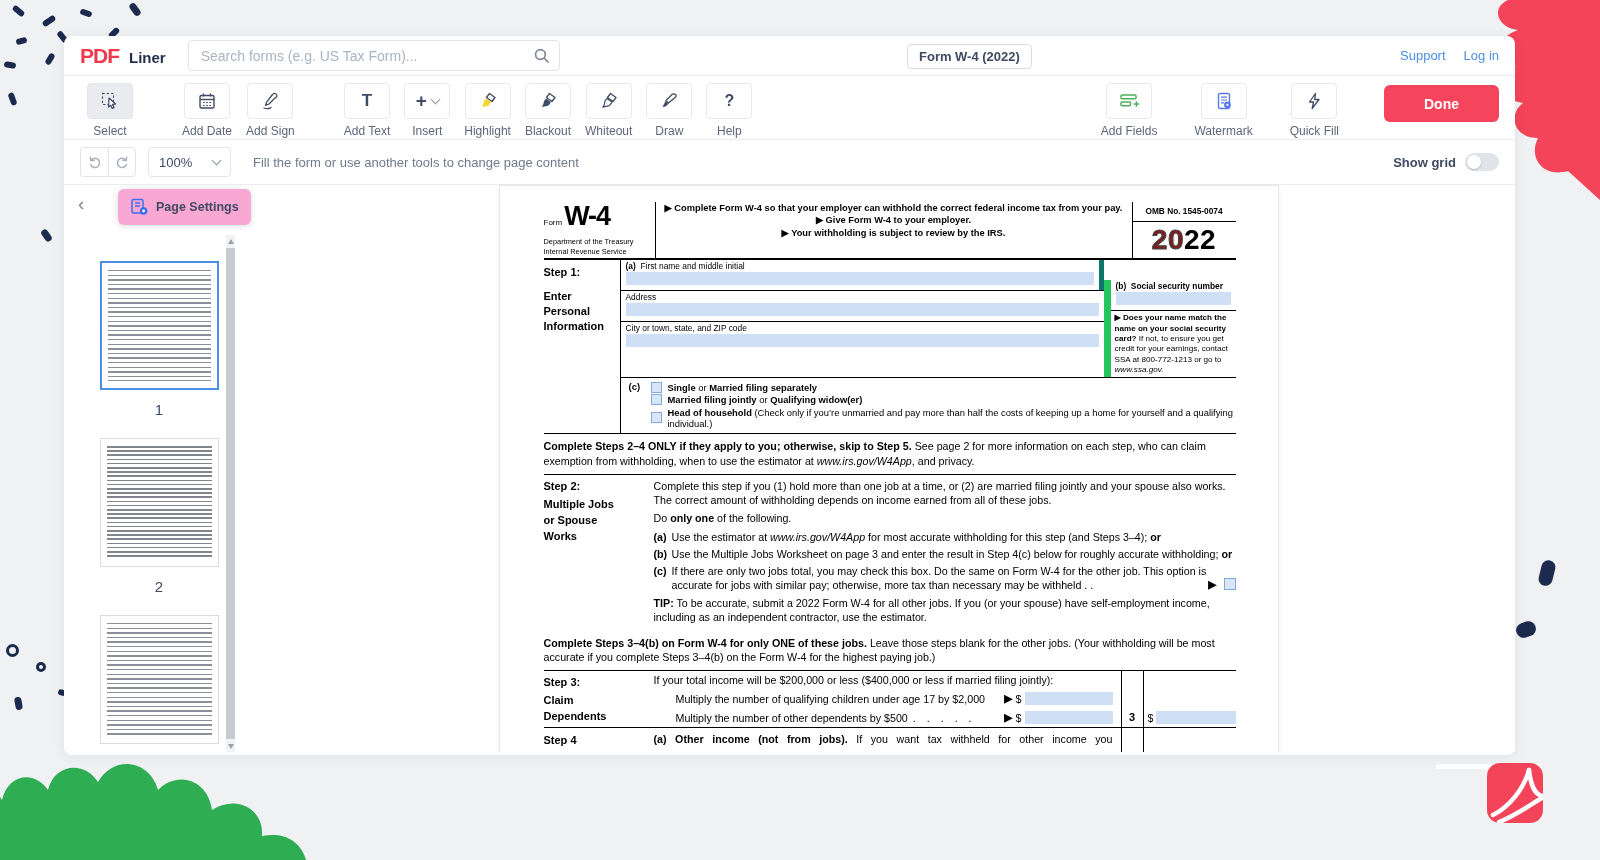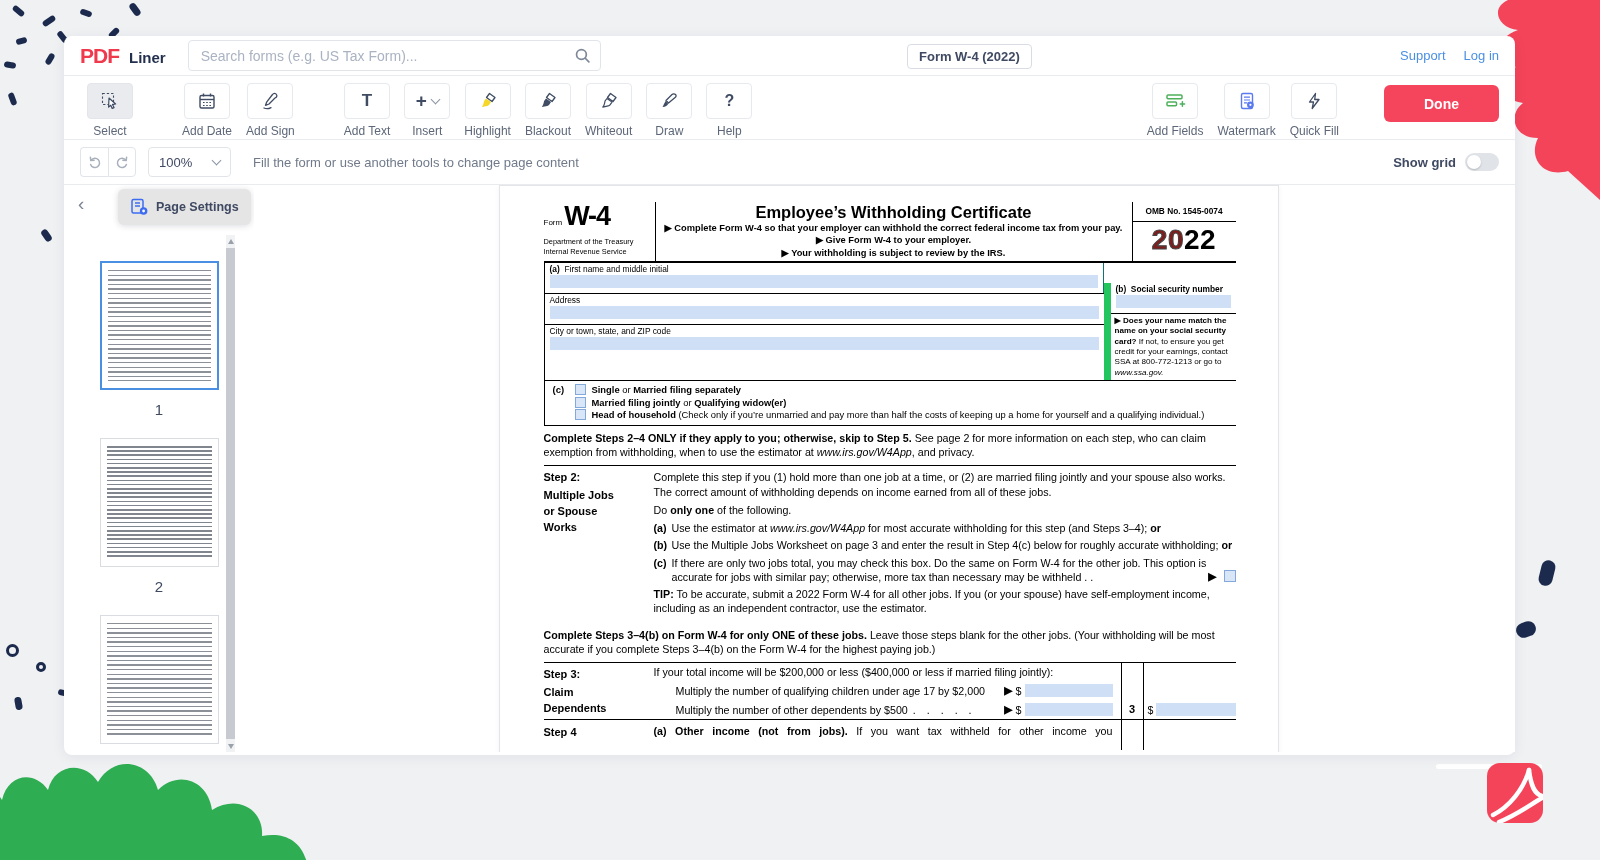--- a/index.html
+++ b/index.html
@@ -16,21 +16,21 @@
   
   .app {
     position:absolute; left:64px; top:36px; width:1451px; height:719px;
     background:#fff; border-radius:8px; box-shadow:0 2px 14px rgba(25,35,60,.07);
   }
   
   .app-header { height:40px; border-bottom:1px solid #e9ebee; display:flex; align-items:center; padding:0 16px; position:relative; }
   .logo { display:flex; align-items:baseline; margin-right:22px; cursor:pointer; }
   .logo-pdf { color:#f0394d; font-weight:bold; font-size:21px; letter-spacing:-1px; }
   .logo-liner { color:#22304e; font-weight:bold; font-size:15px; margin-left:10px; }
-  .search-wrap { position:relative; width:413px; }
+  .search-wrap { position:relative; width:372px; }
   .search-input {
     width:100%; height:31px; border:1px solid #e1e5ea; border-radius:4px; padding:0 34px 0 12px;
     font-size:14px; color:#3f4962; font-family:"Liberation Sans",sans-serif; background:#fff; outline:none;
   }
   .search-input::placeholder { color:#aab3c2; }
   .search-icon { position:absolute; right:10px; top:7px; }
   .form-badge {
     position:absolute; left:843px; top:8px; border:1px solid #d9dde3; border-radius:4px;
     padding:4px 11px; font-size:13px; font-weight:bold; color:#3f4962; background:#fff;
   }
@@ -43,21 +43,21 @@
     min-width:46px; height:36px; border:1px solid #e6e9ed; border-radius:4px; background:#fff;
     display:flex; align-items:center; justify-content:center; padding:0 6px;
   }
   .tool.selected .tool-icon { background:#e9ebef; border-color:#e3e5ea; }
   .tool-label { font-size:12px; color:#5d6779; margin-top:5px; white-space:nowrap; }
   .gap-left { margin-left:42px; }
   .icon-T { font-size:17px; font-weight:bold; color:#3f4c63; }
   .icon-q { font-size:16px; font-weight:bold; color:#3f4c63; }
   .icon-plus { font-size:19px; color:#3f4c63; font-weight:bold; margin-right:5px; }
   .chev { width:7px; height:7px; border-right:1.6px solid #8b94a4; border-bottom:1.6px solid #8b94a4; transform:rotate(45deg); margin-top:-4px; }
-  .right-tools { margin-left:auto; display:flex; }
+  .right-tools { margin-left:auto; display:flex;gap:23px; }
   .done-btn {
     margin-left:38px; margin-top:2px; width:115px; height:37px; background:#f4455c; color:#fff;
     font-size:14px; font-weight:bold; border:none; border-radius:6px; display:flex; align-items:center; justify-content:center; cursor:pointer;
     font-family:"Liberation Sans",sans-serif;
   }
   
   .subbar { height:45px; border-bottom:1px solid #e9ebee; display:flex; align-items:center; padding:0 16px; }
   .undo-group { display:flex; }
   .ur-btn { width:28px; height:30px; border:1px solid #e1e5ea; background:#fff; display:flex; align-items:center; justify-content:center; cursor:pointer; }
   .ur-btn:first-child { border-radius:4px 0 0 4px; border-right:none; }
@@ -71,21 +71,21 @@
   .grid-wrap { margin-left:auto; display:flex; align-items:center; gap:9px; }
   .grid-label { font-size:13px; font-weight:bold; color:#3f4962; }
   .toggle { width:34px; height:18px; border-radius:9px; background:#e0e4e9; position:relative; cursor:pointer; }
   .toggle .knob { position:absolute; left:2px; top:2px; width:14px; height:14px; border-radius:50%; background:#fff; box-shadow:0 1px 2px rgba(0,0,0,.2); }
   
   .content { position:relative; height:567px; display:flex; }
   .sidebar { width:190px; position:relative; }
   .side-top { position:relative; height:44px; }
   .collapse { position:absolute; left:14px; top:8px; font-size:19px; color:#7a8494; cursor:pointer; line-height:22px; }
   .ps-card {
-    position:absolute; left:54px; top:4px; height:36px; background:#e5e5e5; border-radius:6px;
+    position:absolute; left:54px; top:4px; height:36px; background:#f9a8d4; border-radius:6px;
     box-shadow:0 1px 6px rgba(30,40,70,.16); display:flex; align-items:center; gap:7px; padding:0 12px; cursor:pointer;
   }
   .ps-label { font-size:12.5px; font-weight:bold; color:#3f4962; white-space:nowrap; }
   .thumbs { margin-top:32px; }
   .thumb { width:119px; height:129px; margin:0 auto; background:#fff; border:1px solid #d9dce1; position:relative; overflow:hidden; cursor:pointer; }
   .thumb.selected { border:2px solid #4a90e2; }
   .thumb-fill { position:absolute; inset:7px 6px; background:repeating-linear-gradient(to bottom, rgba(45,52,66,.55) 0 1.4px, transparent 1.4px 4.6px); }
   .thumb-fill.dense { background:repeating-linear-gradient(to bottom, rgba(45,52,66,.6) 0 1.6px, transparent 1.6px 4.2px); }
   .thumb-num { text-align:center; font-size:15px; color:#3f4962; margin:11px 0 20px; }
   .side-scroll { position:absolute; right:19px; top:50px; bottom:0; width:9px; background:#f1f2f4; }
@@ -116,21 +116,21 @@
   
   .s1 { display:flex; border-bottom:1px solid #000; }
   .s1-lab { width:76px; padding-top:5px; font-size:11px; font-weight:bold; line-height:1.35; }
   .s1-lab .t1 { margin-bottom:9px; }
   .s1-main { flex:1; border-left:1px solid #000; }
   .s1-top { display:flex; }
   .s1-fields { flex:1; }
   .frow { border-bottom:1px solid #000; }
   .names { display:flex; height:31px; }
   .cell { padding:1px 5px 0; }
-  .cell-fn { flex:1.08; border-right:1px solid #0f766e; }
+  .cell-fn { flex:1.08; border-right:5px solid #0f766e; }
   .cell-ln { flex:1; }
   .flabel { font-size:8.4px; }
   .flabel b { font-weight:bold; }
   .bluebar { height:13px; background:#cfe0f6; margin-top:1px; cursor:text; }
   .addr { height:31px; padding:1px 5px 0; }
   .city { height:30px; padding:1px 5px 0; }
   .s1-right { width:132px; border-left:7px solid #22c55e;margin-top:20px; }
   .ssn-cell { height:31px; padding:1px 5px 0; border-bottom:1px solid #000; }
   .ssa-note { padding:2px 4px; font-size:8.1px; line-height:1.28; }
   .ssa-note i { font-style:italic; }
@@ -426,32 +426,37 @@
 
         <div class="w4-head">
           <div class="wh-left">
             <div><span class="form-word">Form</span><span class="w4-big">W-4</span></div>
             <div class="dept">
                 <div>Department of the Treasury</div>
                 <div>Internal Revenue Service</div>
               </div>
           </div>
           <div class="wh-mid">
-            <div class="w4-title">Employee’s Withholding Certificate</div>
             <div class="w4-bullet">▶ Complete Form W-4 so that your employer can withhold the correct federal income tax from your pay.</div>
             <div class="w4-bullet">▶ Give Form W-4 to your employer.</div>
             <div class="w4-bullet">▶ Your withholding is subject to review by the IRS.</div>
           </div>
           <div class="wh-right">
             <div class="omb">OMB No. 1545-0074</div>
             <div class="year"><span class="y-out">20</span><span>22</span></div>
           </div>
         </div>
 
         <div class="s1">
+          <div class="s1-lab">
+            <div class="t1">Step 1:</div>
+            <div>Enter</div>
+            <div>Personal</div>
+            <div>Information</div>
+          </div>
           <div class="s1-main">
             <div class="s1-top">
               <div class="s1-fields">
                 <div class="names frow">
                   <div class="cell cell-fn">
                     <div class="flabel"><b>(a)</b>&nbsp;&nbsp;<span>First name and middle initial</span></div>
                     <div class="bluebar"></div>
                   </div>
                 </div>
                 <div class="addr frow">

